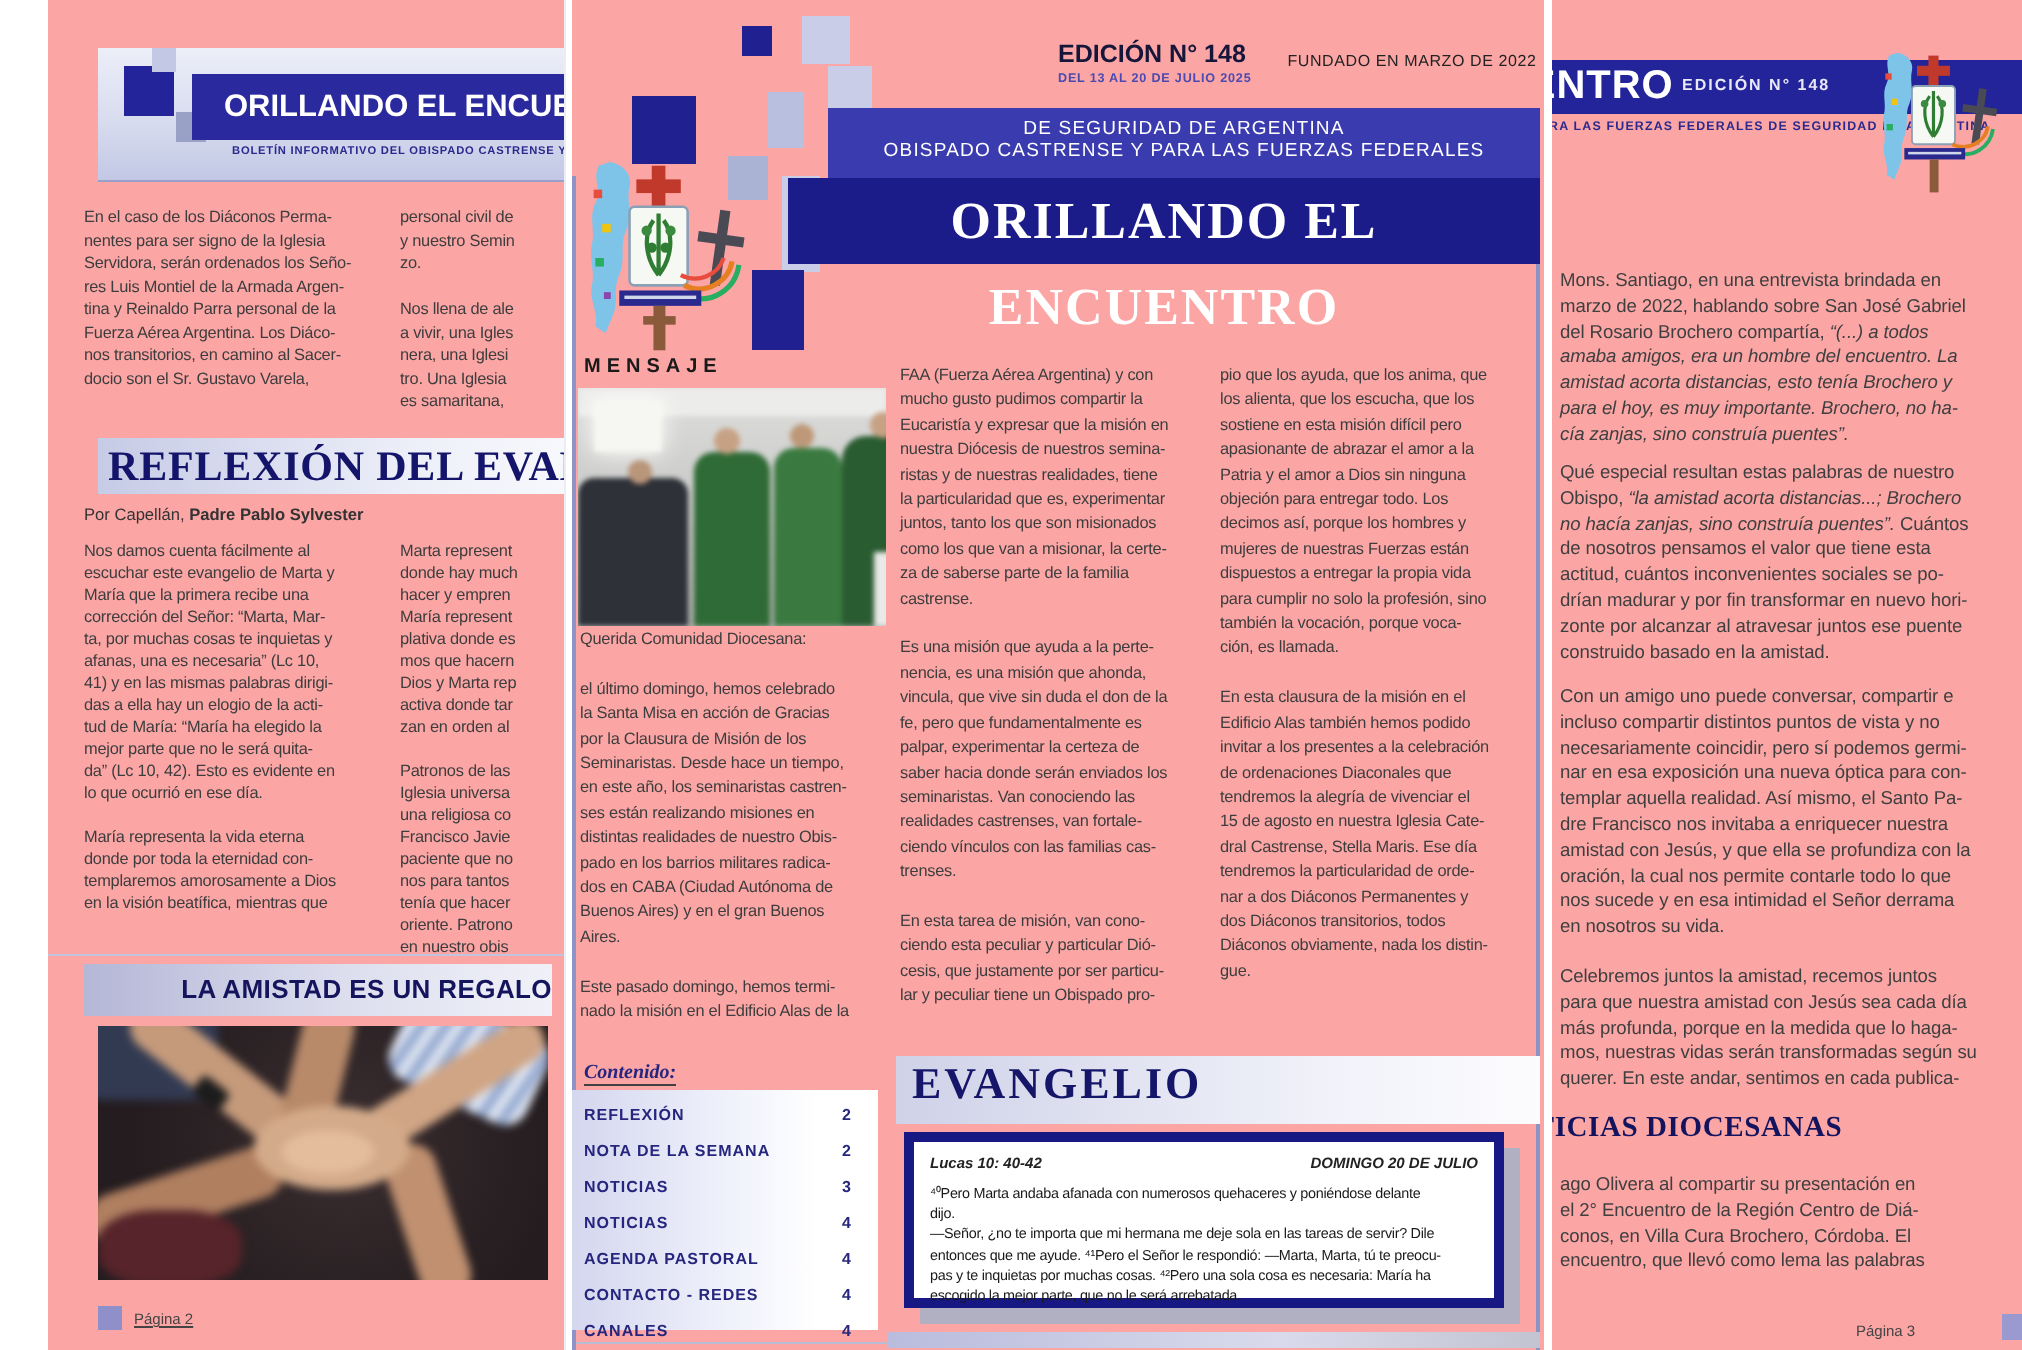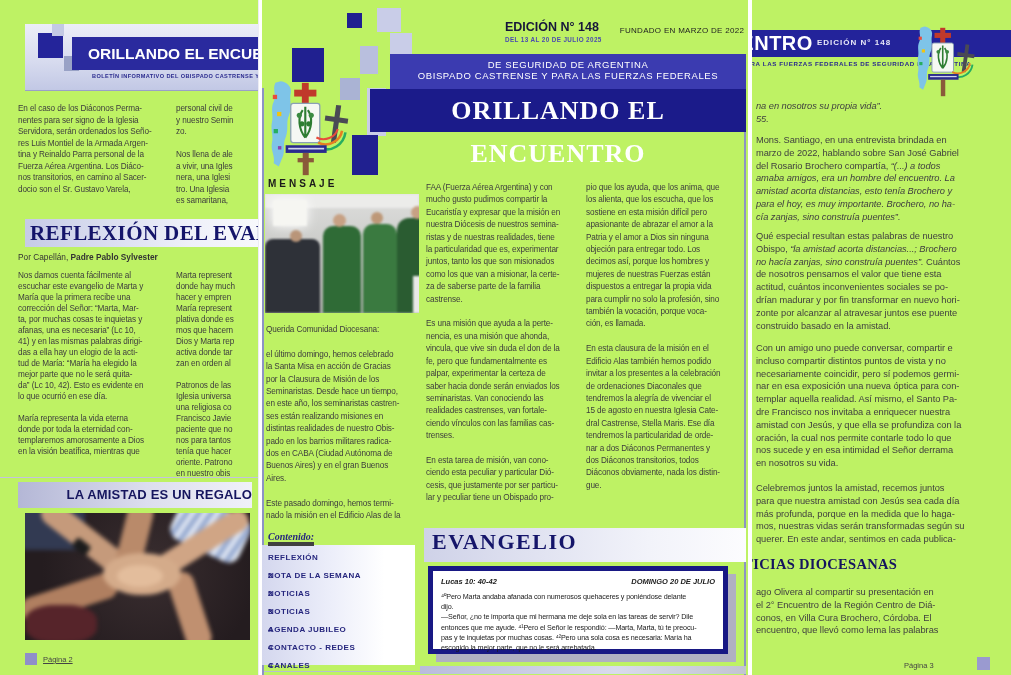--- a/index.html
+++ b/index.html
@@ -1,18 +1,18 @@
 <!DOCTYPE html>
 <html><head>
 <meta charset="utf-8">
 <style>
   html,body{margin:0;padding:0;background:#ffffff;}
   .canvas{position:relative;width:1011px;height:675px;background:#ffffff;overflow:hidden;
           font-family:"Liberation Sans",sans-serif;}
-  .sheet{position:absolute;top:0;height:675px;background:#bef264;overflow:hidden;}
+  .sheet{position:absolute;top:0;height:675px;background:#fca5a5;overflow:hidden;margin-left:24px;}
   .abs{position:absolute;}
   .pre{white-space:pre;}
   .it{font-style:italic;}
 
   
   .sheet-left{left:0;width:258px;border-right:1px solid #ececf4;}
   .lp-headband{left:25px;top:24px;width:233px;height:66px;
      background:linear-gradient(180deg,#eceef8 0%,#d8dcef 55%,#c2c8e5 100%);
      border-bottom:1px solid #9aa0c8;}
   .lp-titlebar{left:72px;top:37px;width:190px;height:33px;background:#2a2a9e;
@@ -54,24 +54,24 @@
   .cp-tagline{left:158px;top:132px;width:326px;height:16px;background:#1b1b8a;color:#fff;
      border-top:1px solid #aab0d8;text-align:center;font-size:7.2px;font-weight:bold;
      letter-spacing:.5px;line-height:16px;}
   .cp-mensaje{left:6px;top:178px;font-size:10px;font-weight:bold;color:#1a1a1a;letter-spacing:3px;}
   .cp-photo{left:3px;top:194px;width:154px;height:119px;overflow:hidden;
      background:linear-gradient(180deg,#dededd 0%,#c8c9c6 50%,#aeb0ac 100%);}
   .mcol{font-size:8.2px;line-height:12.4px;color:#3d3d3d;letter-spacing:-.12px;}
   .contenido{left:0;top:545px;width:153px;height:120px;
      background:linear-gradient(90deg,#d4d7ee 0%,#eceefa 45%,#ffffff 80%);}
   .cont-title{left:6px;top:531px;font-family:"Liberation Serif",serif;font-style:italic;
-     font-weight:bold;font-size:10px;color:#26267e;border-bottom:4px solid #404040;}
+     font-weight:bold;font-size:10px;color:#26267e;border-bottom:1px solid #404040;}
   .cont-rows{left:6px;top:549px;width:134px;}
   .cont-row{display:flex;justify-content:space-between;height:18px;line-height:18px;
-     font-size:8px;font-weight:bold;color:#26267e;letter-spacing:.5px;flex-direction:column;}
+     font-size:8px;font-weight:bold;color:#26267e;letter-spacing:.5px;}
   .ev-band{left:162px;top:528px;width:322px;height:34px;
      background:linear-gradient(90deg,#cfd2e8 0%,#f2f3fa 70%,#fcfcfe 100%);}
   .ev-title{left:170px;top:529px;font-family:"Liberation Serif",serif;font-weight:bold;
      font-size:22px;color:#15156a;letter-spacing:1.5px;}
   .ev-box{left:166px;top:566px;width:300px;height:88px;background:#fff;
      border:5px solid #181884;box-shadow:8px 8px 0 0 #b0b0c2;box-sizing:border-box;
      padding:6px 8px;}
   .ev-head{display:flex;justify-content:space-between;font-size:7.5px;font-weight:bold;
      font-style:italic;color:#222;}
   .ev-text{margin-top:6px;font-size:7.2px;line-height:10.2px;color:#1a1a1a;
@@ -248,21 +248,21 @@
         <div class="ph" style="left:58px;top:32px;width:38px;height:87px;background:#2f6b36;border-radius:10px 10px 0 0;"></div>
         <div class="ph" style="left:68px;top:20px;width:13px;height:13px;border-radius:50%;background:#c7a184;"></div>
         <div class="ph" style="left:98px;top:30px;width:34px;height:89px;background:#3a7a40;border-radius:10px 10px 0 0;"></div>
         <div class="ph" style="left:106px;top:18px;width:12px;height:12px;border-radius:50%;background:#bd9878;"></div>
         <div class="ph" style="left:132px;top:24px;width:46px;height:95px;background:#2a5c31;border-radius:12px 12px 0 0;"></div>
         <div class="ph" style="left:146px;top:12px;width:13px;height:13px;border-radius:50%;background:#c7a184;"></div>
         <div class="ph" style="left:148px;top:82px;width:26px;height:37px;background:#e9e9e7;"></div>
       </div>
     </div>
 
-    <div class="abs pre mcol" style="left:4px;top:324px;">Querida Comunidad Diocesana:
+    <div class="abs pre mcol" style="left:4px;top:314px;">Querida Comunidad Diocesana:
 
 el último domingo, hemos celebrado
 la Santa Misa en acción de Gracias
 por la Clausura de Misión de los
 Seminaristas. Desde hace un tiempo,
 en este año, los seminaristas castren-
 ses están realizando misiones en
 distintas realidades de nuestro Obis-
 pado en los barrios militares radica-
 dos en CABA (Ciudad Autónoma de
@@ -336,21 +336,21 @@
         </div>
       <div class="cont-row">
           <span>NOTICIAS</span>
           <span>3</span>
         </div>
       <div class="cont-row">
           <span>NOTICIAS</span>
           <span>4</span>
         </div>
       <div class="cont-row">
-          <span>AGENDA JUBILEO</span>
+          <span>AGENDA PASTORAL</span>
           <span>4</span>
         </div>
       <div class="cont-row">
           <span>CONTACTO - REDES</span>
           <span>4</span>
         </div>
       <div class="cont-row">
           <span>CANALES</span>
           <span>4</span>
         </div>
@@ -394,22 +394,20 @@
         <circle cx="60" cy="44" r="3" fill="#3a8a40"></circle>
       <rect x="86" y="32" width="6" height="44" fill="#4a4a55" transform="rotate(8 89 54)"></rect>
       <rect x="76" y="46" width="27" height="6" fill="#4a4a55" transform="rotate(8 89 49)"></rect>
       <path d="M68,76 C80,82 94,74 96,62" stroke="#e67e22" stroke-width="3" fill="none"></path>
       <path d="M70,82 C84,88 98,78 100,64" stroke="#27ae60" stroke-width="3" fill="none"></path>
       <rect x="30" y="79" width="48" height="9" fill="#2a2a8e"></rect>
       <rect x="33" y="82" width="42" height="2" fill="#cfd6ea"></rect>
       <rect x="50" y="88" width="7" height="26" fill="#8a5a3a"></rect>
     </svg>
 
-    <div class="abs rpcol it" style="left:4px;top:100px;">na en nosotros su propia vida”.
-55.</div>
     <div class="abs rpcol" style="left:4px;top:134px;"><span>Mons. Santiago, en una entrevista brindada en
 marzo de 2022, hablando sobre San José Gabriel
 del Rosario Brochero compartía, </span><span class="it">“(...) a todos
 amaba amigos, era un hombre del encuentro. La
 amistad acorta distancias, esto tenía Brochero y
 para el hoy, es muy importante. Brochero, no ha-
 cía zanjas, sino construía puentes”.</span></div>
     <div class="abs rpcol" style="left:4px;top:230px;"><span>Qué especial resultan estas palabras de nuestro
 Obispo, </span><span class="it">“la amistad acorta distancias...; Brochero
 no hacía zanjas, sino construía puentes”.</span><span> Cuántos

